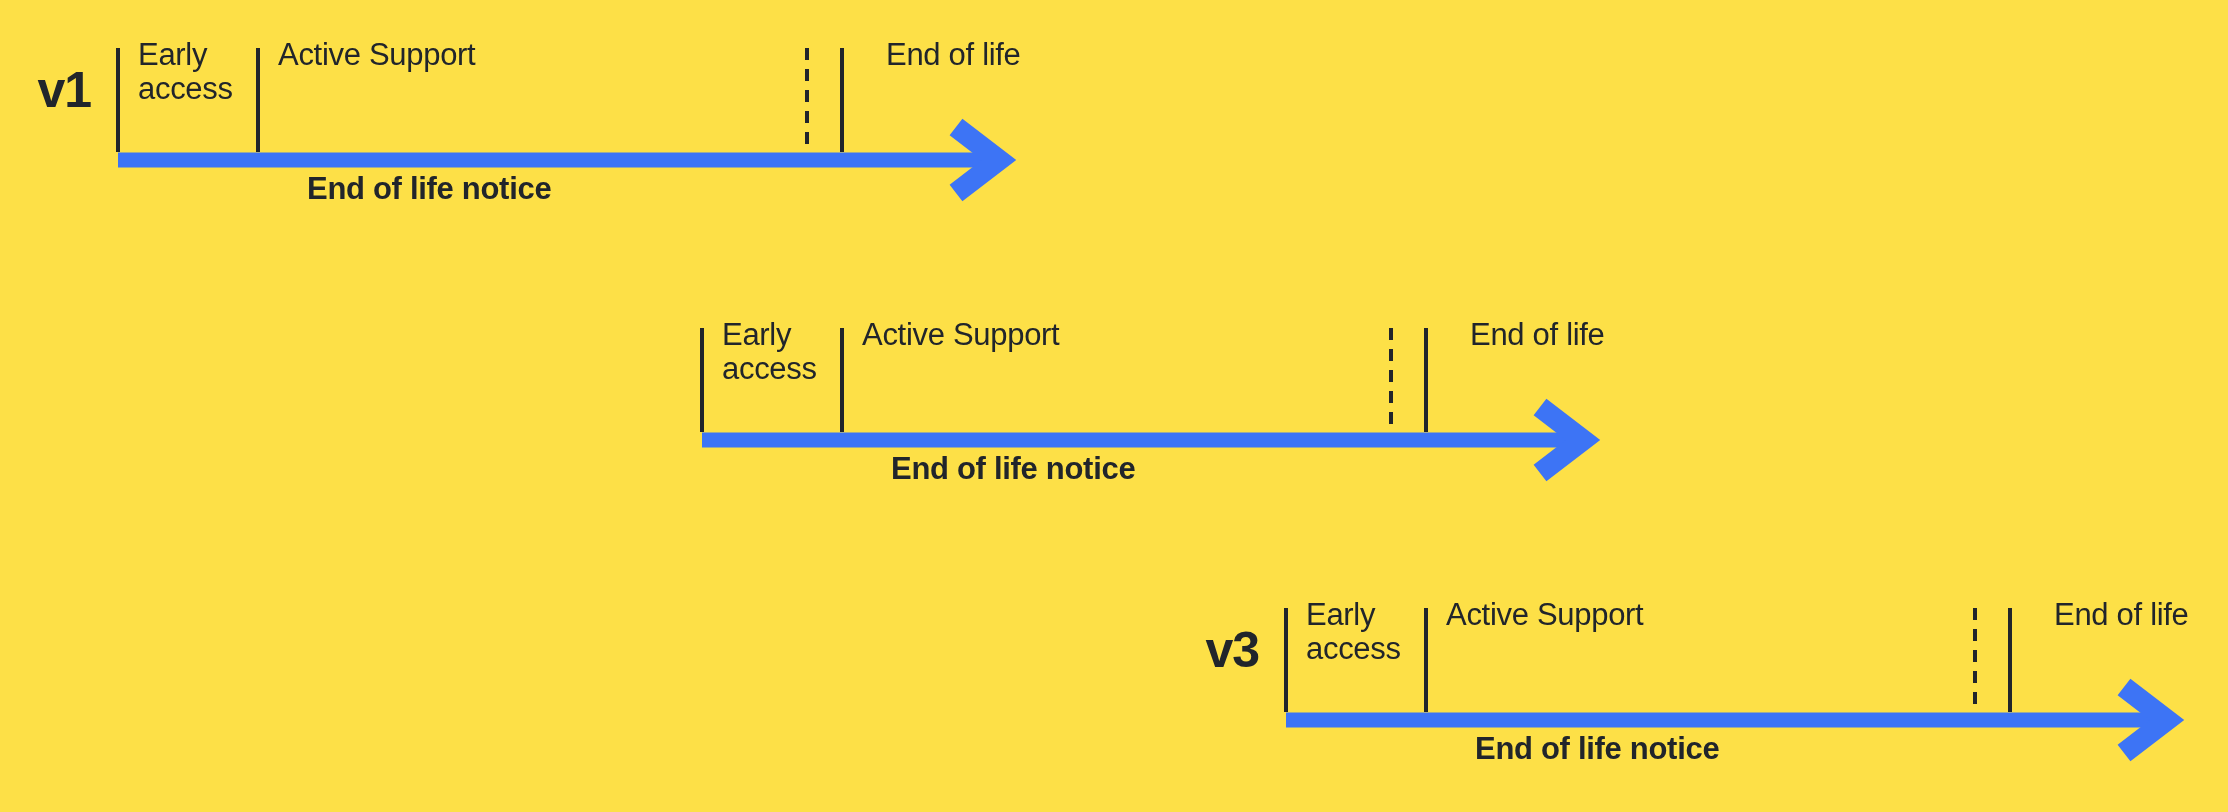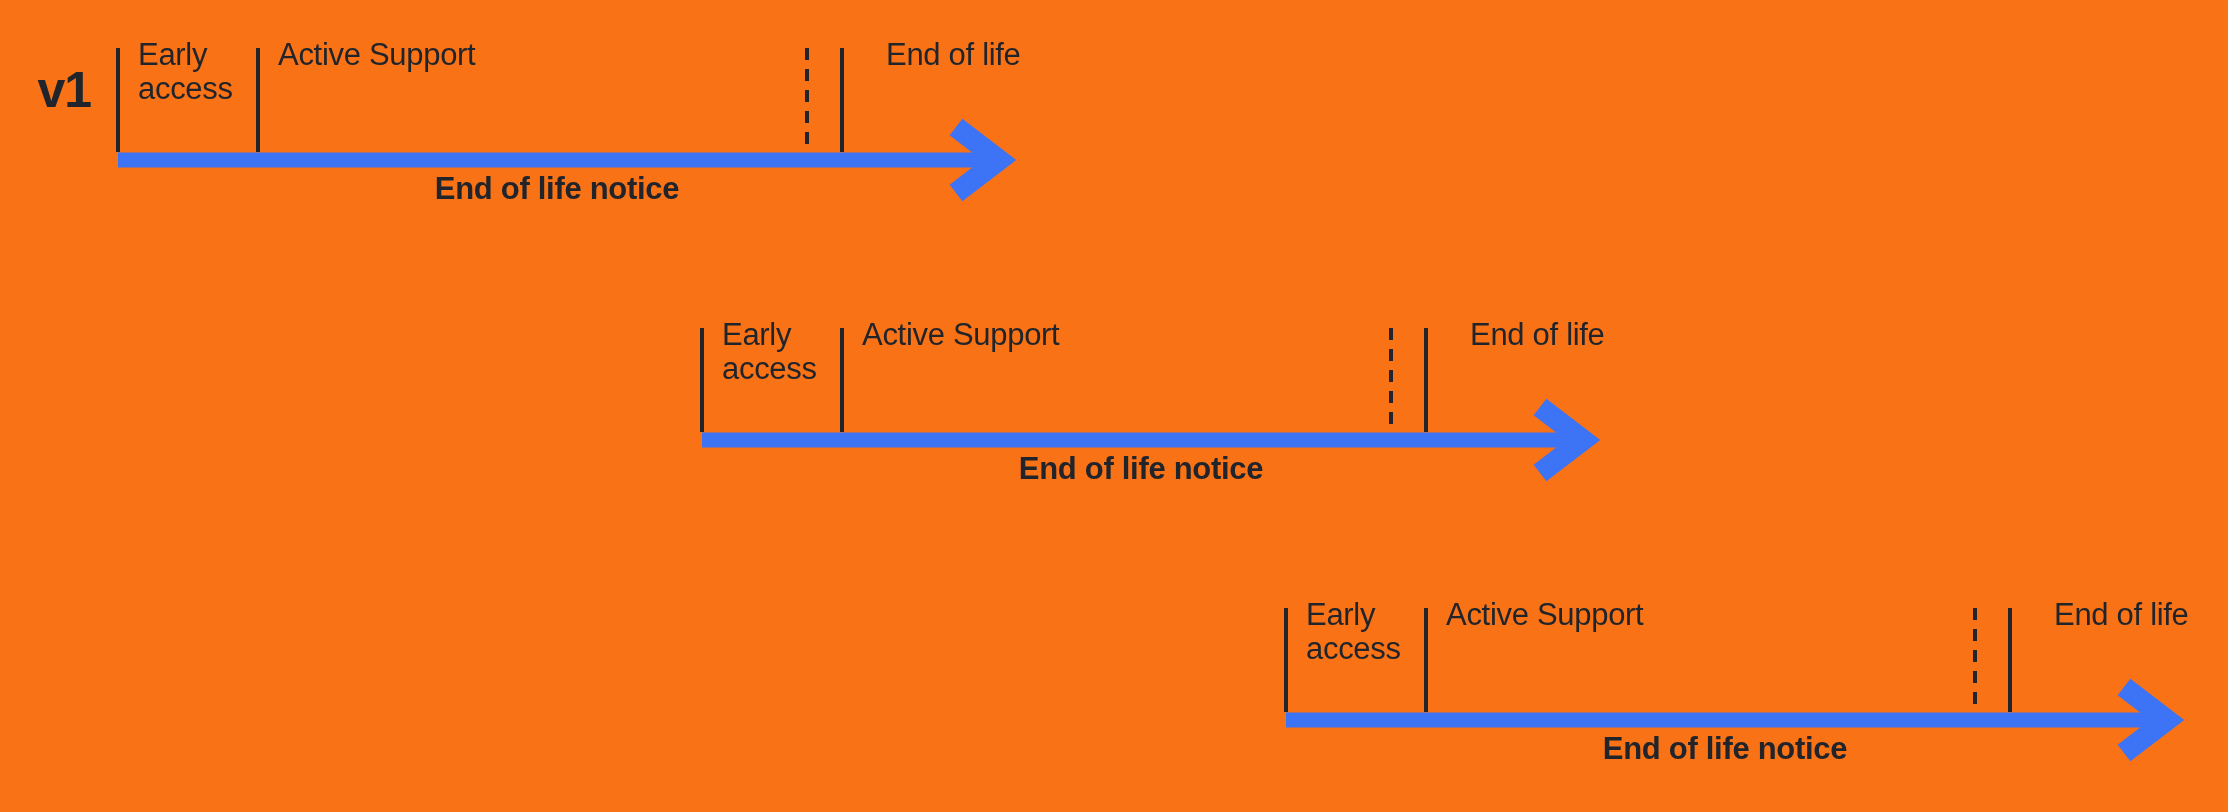--- a/index.html
+++ b/index.html
@@ -1,20 +1,20 @@
 <!DOCTYPE html>
 <html><head>
 <meta charset="utf-8">
 <style>
   html, body { margin: 0; padding: 0; background: #ffffff; }
   #canvas {
     position: relative;
     width: 2228px;
     height: 812px;
-    background: #f97316;
+    background: #fde047;
     overflow: hidden;
     font-family: "Liberation Sans", sans-serif;
   }
   .timeline-row {
     position: absolute;
     width: 1140px;
     height: 260px;
   }
   .row-1 { left: -82px;  top: 0; }
   .row-2 { left: 502px;  top: 280px; }
@@ -56,21 +56,21 @@
     width: 118px;
     white-space: normal;
   }
   .active-support-label { left: 360px; top: 38px; }
   .end-of-life-label    { left: 968px; top: 38px; }
   .eol-notice-label {
     position: absolute;
     left: 389px;
     top: 172px;
     width: 500px;
-    text-align: center;
+    text-align: left;
     font-size: 31px;
     font-weight: 700;
     line-height: 34px;
     color: #21252B;
     letter-spacing: -0.3px;
     white-space: nowrap;
   }
 </style>
 </head>
 <body>
@@ -110,19 +110,20 @@
 
   <div class="timeline-row row-3">
     <svg class="timeline-svg" viewBox="0 0 1140 260">
       <line x1="200" y1="48" x2="200" y2="152" stroke="#21252B" stroke-width="4"></line>
       <line x1="340" y1="48" x2="340" y2="152" stroke="#21252B" stroke-width="4"></line>
       <line x1="889" y1="48" x2="889" y2="152" stroke="#21252B" stroke-width="4" stroke-dasharray="12 9"></line>
       <line x1="924" y1="48" x2="924" y2="152" stroke="#21252B" stroke-width="4"></line>
       <line x1="200" y1="160" x2="1070" y2="160" stroke="#3D74F5" stroke-width="15"></line>
       <polyline points="1038,127 1081,160 1038,193" fill="none" stroke="#3D74F5" stroke-width="21" stroke-linejoin="miter"></polyline>
     </svg>
+    <div class="version-label">v3</div>
     <div class="phase-label early-access-label">Early access</div>
     <div class="phase-label active-support-label">Active Support</div>
     <div class="phase-label end-of-life-label">End of life</div>
     <div class="eol-notice-label">End of life notice</div>
   </div>
 
 </div>
 
 </body></html>

